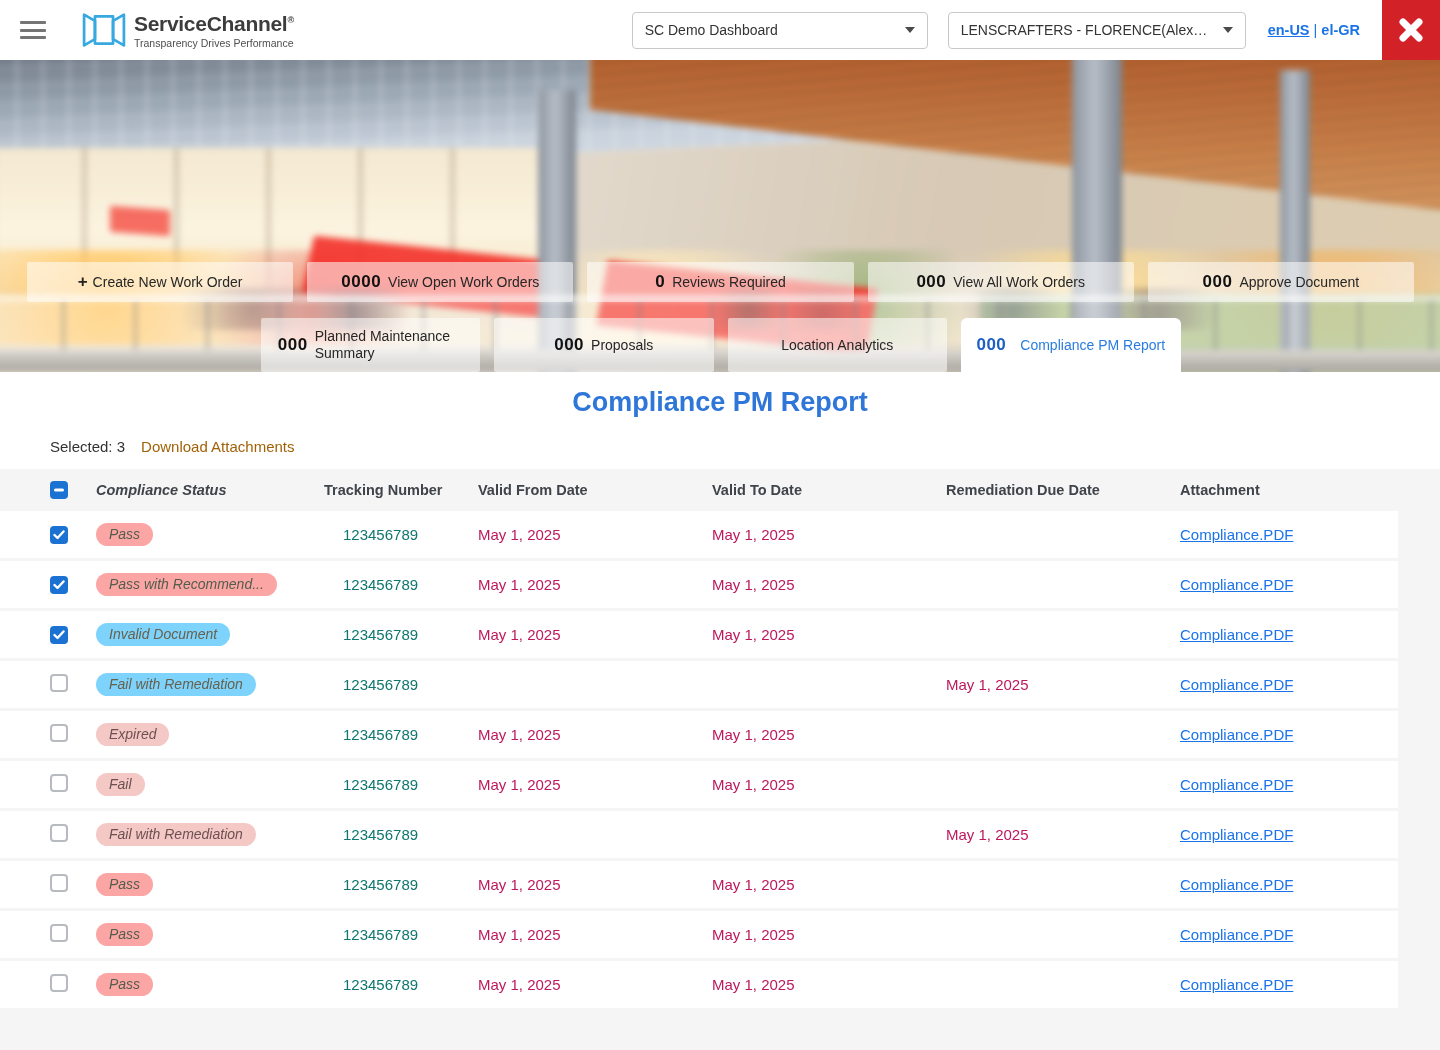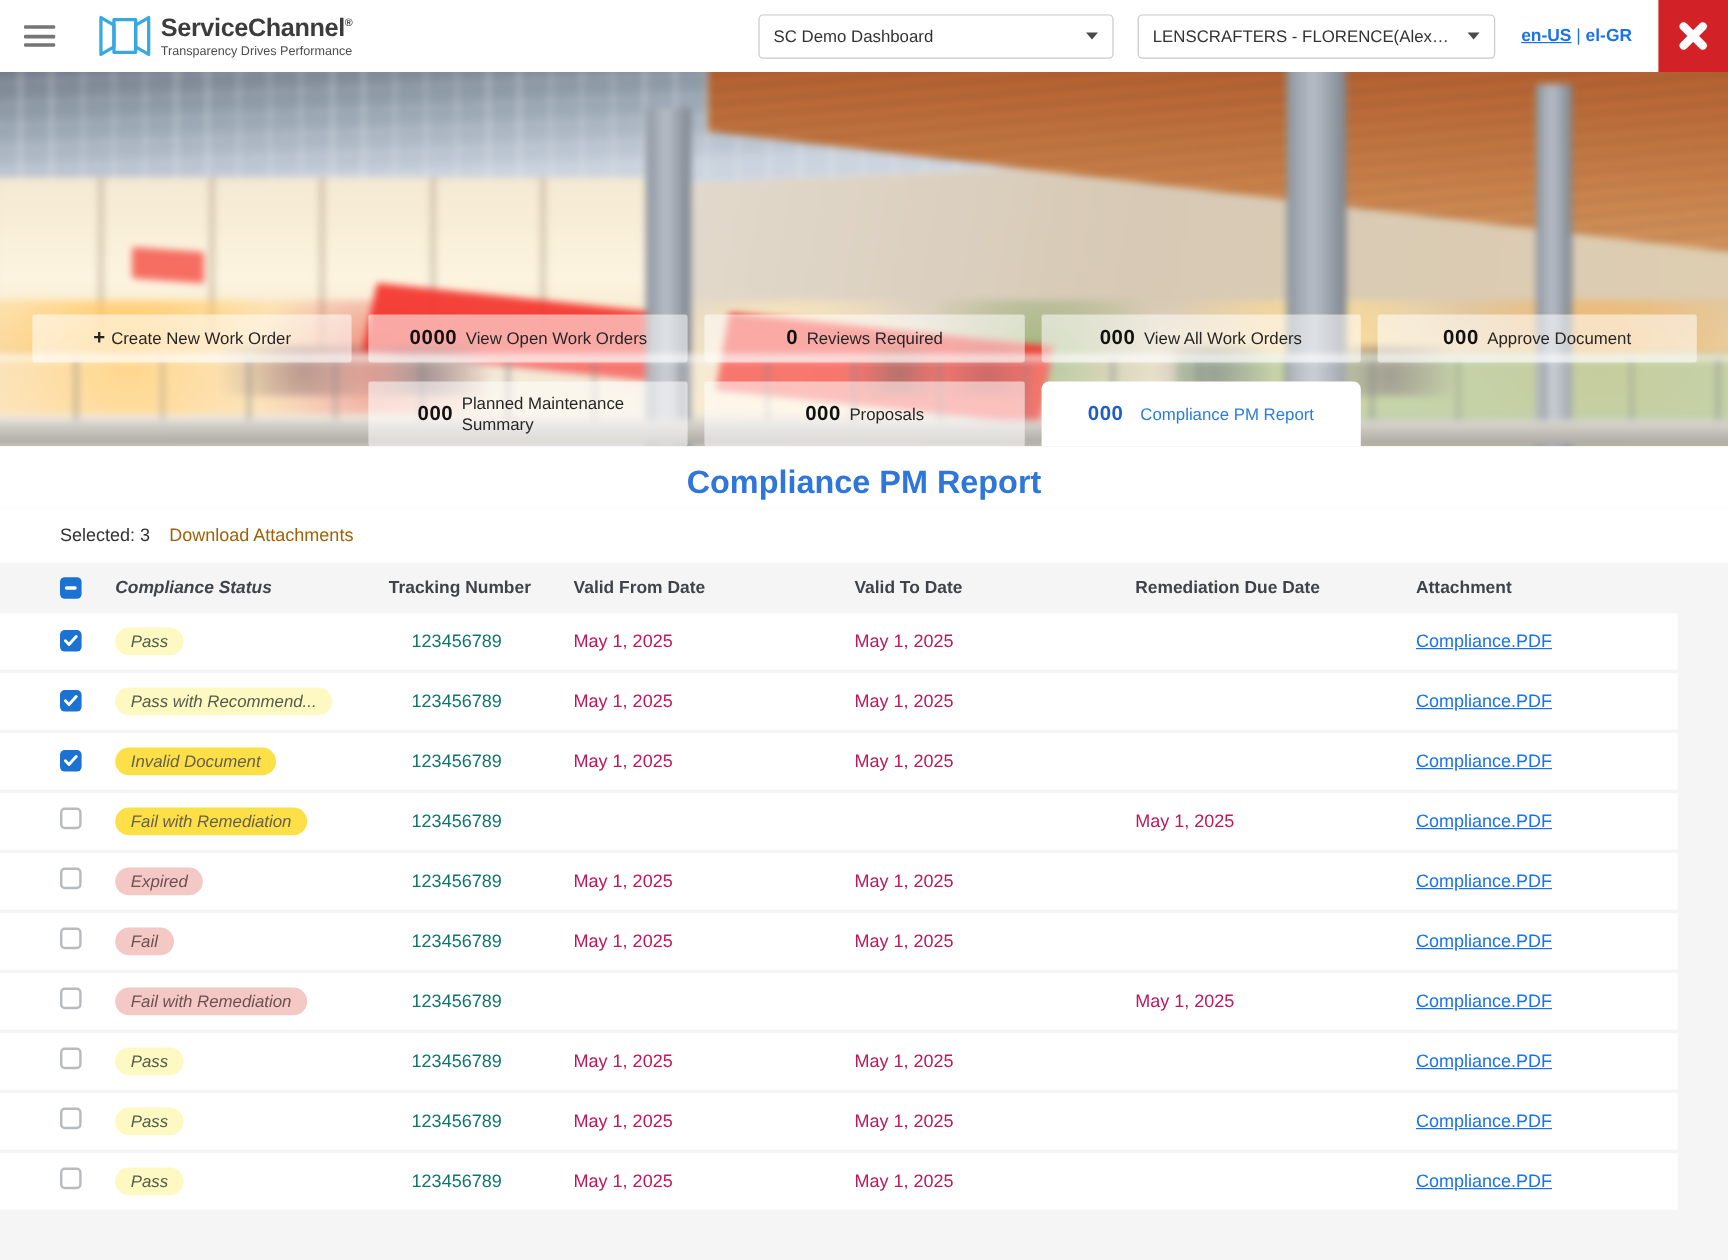--- a/index.html
+++ b/index.html
@@ -107,22 +107,22 @@
   .cell-status { padding-left:6px;font-style:italic; }
   .trow { height:47px; background:#ffffff; margin-bottom:3px; }
   .cb-cell { padding-left:50px; }
 
   .checkbox { width:18px; height:18px; border-radius:4px; display:inline-flex; align-items:center; justify-content:center; cursor:pointer; }
   .checkbox.on { background:#1b72d2; }
   .checkbox.off { background:#fff; border:2px solid #b7babf; }
   .checkbox svg { display:block; }
 
   .badge { display:inline-block; padding:4px 13px; border-radius:12px; font-size:14px; line-height:1.1; white-space:nowrap; }
-  .badge.success { background:#fef9c3; color:#525d4c; }
-  .badge.warning { background:#fde047; color:#67604d; }
+  .badge.success { background:#fca5a5; color:#525d4c; }
+  .badge.warning { background:#7dd3fc; color:#67604d; }
   .badge.danger  { background:#f3c8c5; color:#6d5150; }
 
   .tracking-link { color:#0f766e; font-size:15px; font-weight:400; text-decoration:none; cursor:pointer;margin-left:19px; }
   .date-txt { font-size:15px; color:#be185d; }
   .attach-link { color:#1a73e8; font-size:15px; text-decoration:underline; cursor:pointer; }
 </style>
 </head>
 <body>
 
 <div class="screen">
@@ -212,20 +212,23 @@
       <div class="tiles-row r2" id="tiles-row2">
           <div class="tile blank"></div>
           <div class="tile two-line">
             <span class="num">000</span>
             <span class="lbl">Planned Maintenance Summary</span>
           </div>
           <div class="tile">
             <span class="num">000</span>
             <span class="lbl">Proposals</span>
           </div>
+          <div class="tile">
+            <span class="lbl">Location Analytics</span>
+          </div>
           <div class="tile active">
             <span class="num">000</span>
             <span class="lbl">Compliance PM Report</span>
           </div>
           <div class="tile blank"></div>
         </div>
     </div>
   </div>
 
   <div class="content">

